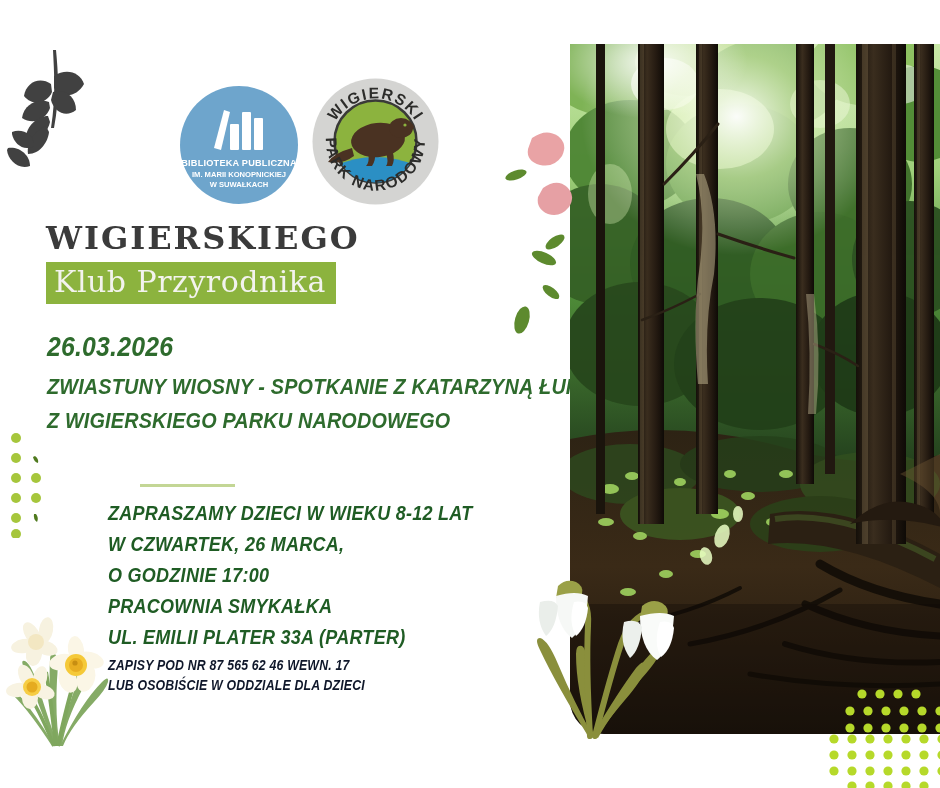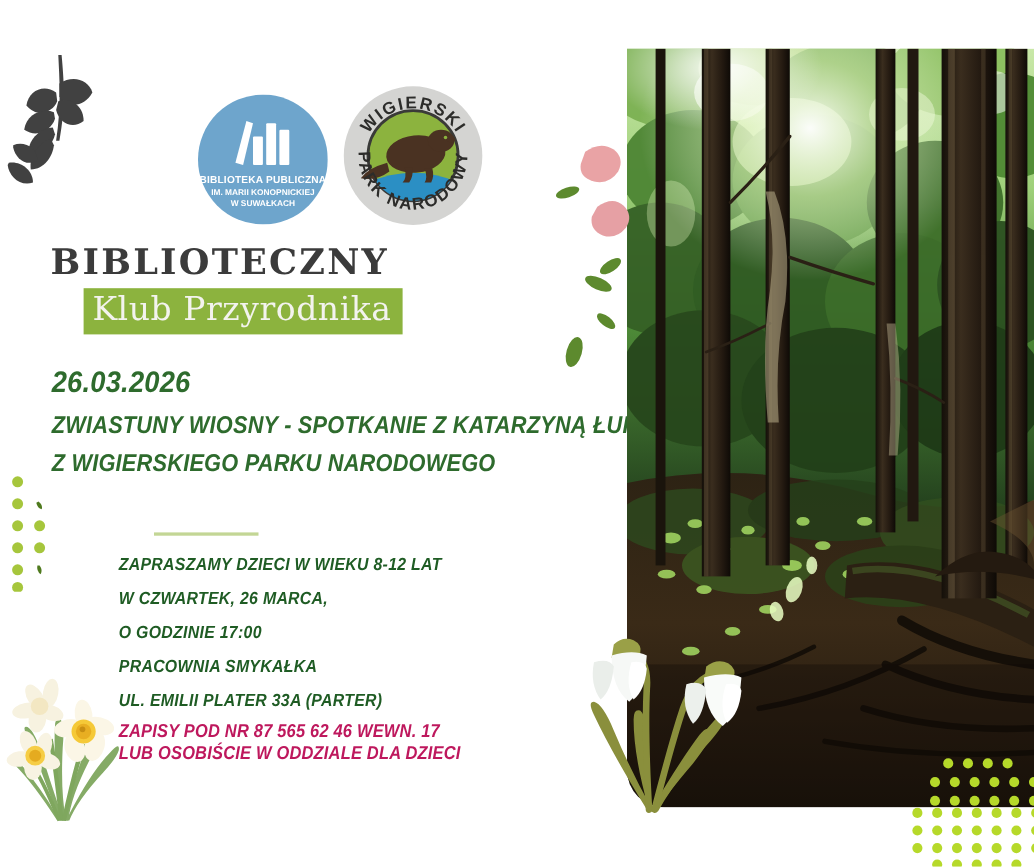--- a/index.html
+++ b/index.html
@@ -22,21 +22,21 @@
   .logo-lib{position:absolute;left:4px;top:8px;width:118px;height:118px;}
   .logo-wpn{position:absolute;left:136px;top:0px;width:127px;height:127px;}
 
   
   .title-block{position:absolute;left:46px;top:222px;width:470px;}
   .t-line1{
     font-family:"DejaVu Serif",serif;
     font-size:32px;font-weight:700;letter-spacing:2.0px;
     color:#3b3b3b;line-height:1;white-space:nowrap;
   }
-  .t-line2-wrap{margin-top:8px;display:inline-block;margin-left:30px;}
+  .t-line2-wrap{margin-top:8px;display:inline-block;}
   .t-line2{
     display:inline-block;
     background:#8cb33e;color:#f3f3ee;
     font-family:"DejaVu Serif",serif;
     font-size:30px;font-weight:400;letter-spacing:0.5px;
     padding:4px 10px 6px 8px;line-height:1.05;white-space:nowrap;
   }
 
   
   .date{
@@ -54,30 +54,30 @@
   }
   .headline div{transform:scaleX(0.9);transform-origin:left center;white-space:nowrap;}
 
   
   .divider{position:absolute;left:140px;top:484px;width:95px;height:3px;background:#c3d695;}
 
   
   .details{
     position:absolute;left:108px;top:498px;width:470px;
     font-family:"Liberation Sans Narrow","Liberation Sans",sans-serif;
-    font-style:italic;font-weight:700;font-size:16px;
+    font-style:italic;font-weight:700;font-size:20px;
     line-height:31px;letter-spacing:0.3px;color:#1f5c24;
   }
   .details div{transform:scaleX(0.9);transform-origin:left center;white-space:nowrap;}
 
   .note{
     position:absolute;left:108px;top:655px;width:440px;
     font-family:"Liberation Sans Narrow","Liberation Sans",sans-serif;
-    font-style:italic;font-weight:700;font-size:17px;
-    line-height:20px;letter-spacing:0.2px;color:#be185d;
+    font-style:italic;font-weight:700;font-size:14px;
+    line-height:20px;letter-spacing:0.2px;color:#0f172a;
   }
   .note div{transform:scaleX(0.88);transform-origin:left center;white-space:nowrap;}
 
   
   .photo{
     position:absolute;left:570px;top:44px;width:370px;height:690px;
     border-bottom-left-radius:34px;overflow:hidden;
   }
   .photo svg{display:block;width:370px;height:690px;}
 
@@ -174,21 +174,21 @@
           <textPath href="#arcTop" startOffset="50%" text-anchor="middle">WIGIERSKI</textPath>
         </text>
         <text fill="#2c2c2a" font-family="Liberation Sans, sans-serif" font-size="15.5" font-weight="700" letter-spacing="1.6">
           <textPath href="#arcBot" startOffset="50%" text-anchor="middle">PARK NARODOWY</textPath>
         </text>
       </svg>
     </div>
   </div>
 
   <div class="title-block">
-    <div class="t-line1">BIBLIOTECZNY</div>
+    <div class="t-line1">WIGIERSKIEGO</div>
     <div class="t-line2-wrap">
       <span class="t-line2">Klub Przyrodnika</span>
     </div>
   </div>
 
   <div class="date">26.03.2026</div>
 
   <div class="headline">
     <div>ZWIASTUNY WIOSNY - SPOTKANIE Z KATARZYNĄ ŁUKOWSKĄ</div>
     <div>Z WIGIERSKIEGO PARKU NARODOWEGO</div>

